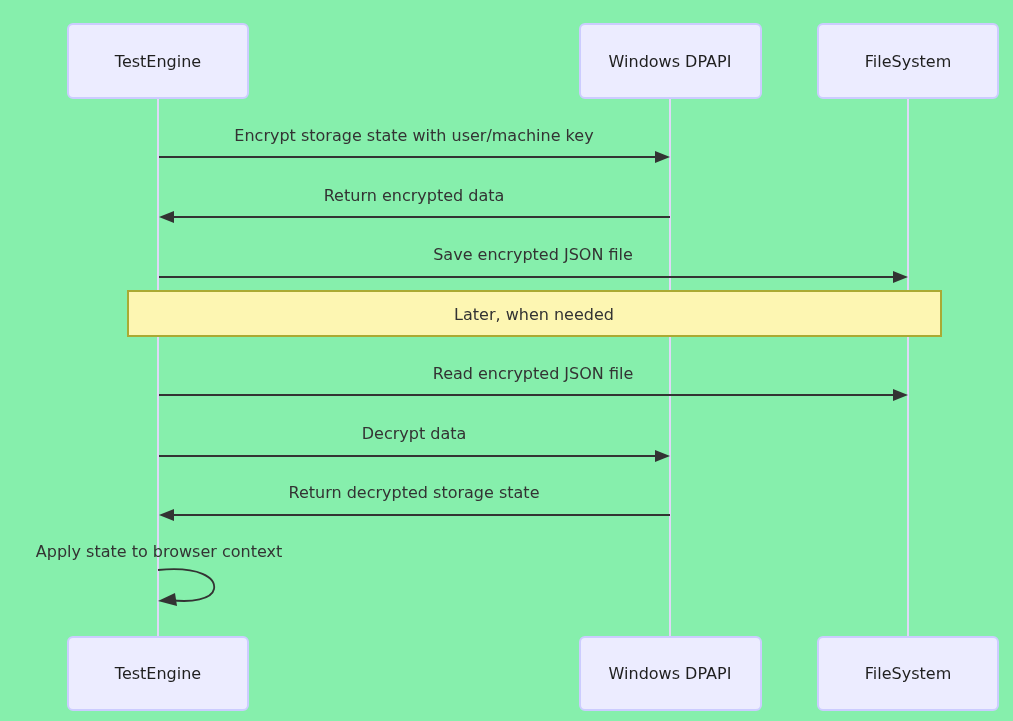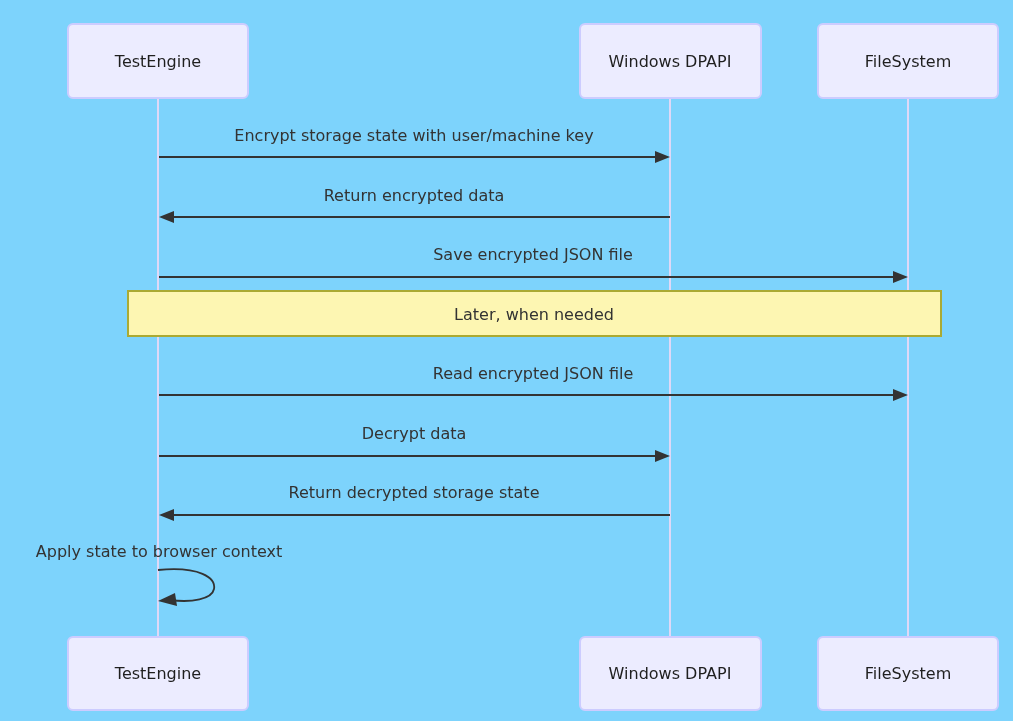--- a/index.html
+++ b/index.html
@@ -10,21 +10,21 @@
   body {
     width: 1013px;
     height: 721px;
     overflow: hidden;
     font-family: "DejaVu Sans", "Liberation Sans", sans-serif;
   }
   #diagram-root {
     position: relative;
     width: 1013px;
     height: 721px;
-    background: #7dd3fc;
+    background: #86efac;
   }
   svg#sequence-svg {
     display: block;
     width: 1013px;
     height: 721px;
   }
   .participant-box {
     fill: #ECECFF;
     stroke: #CCCCFF;
     stroke-width: 2;

